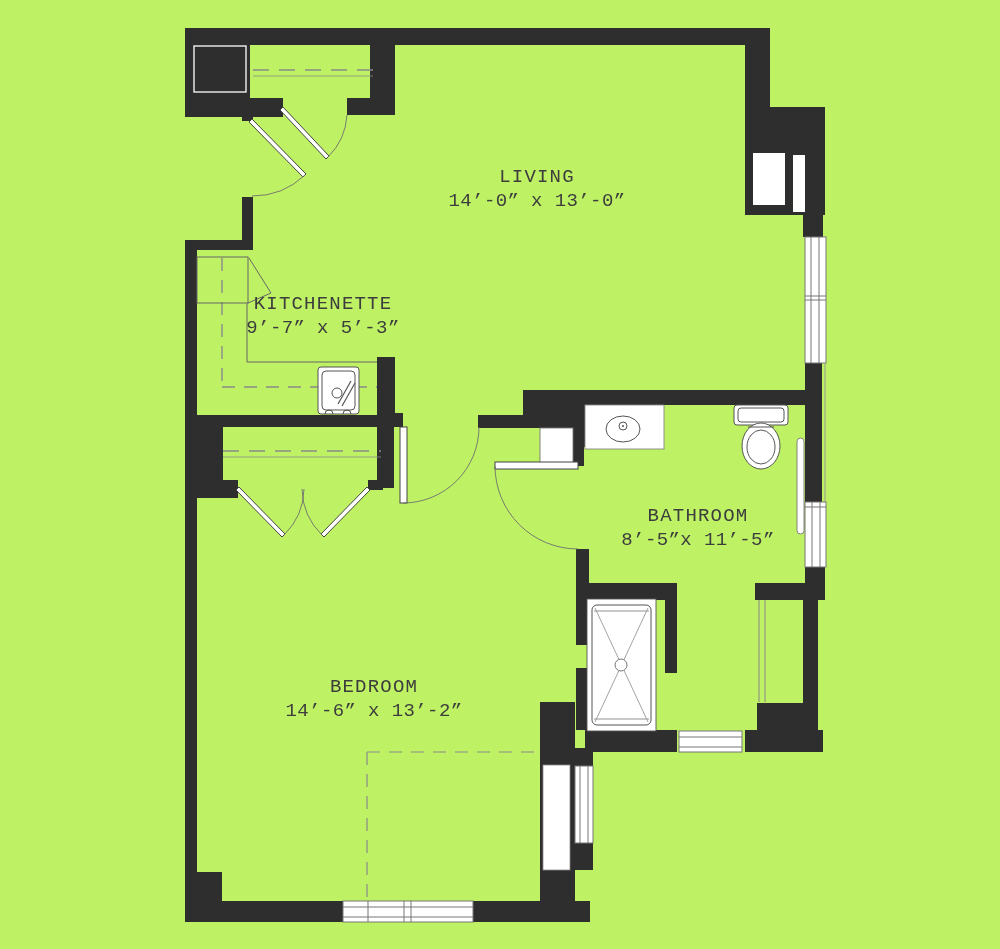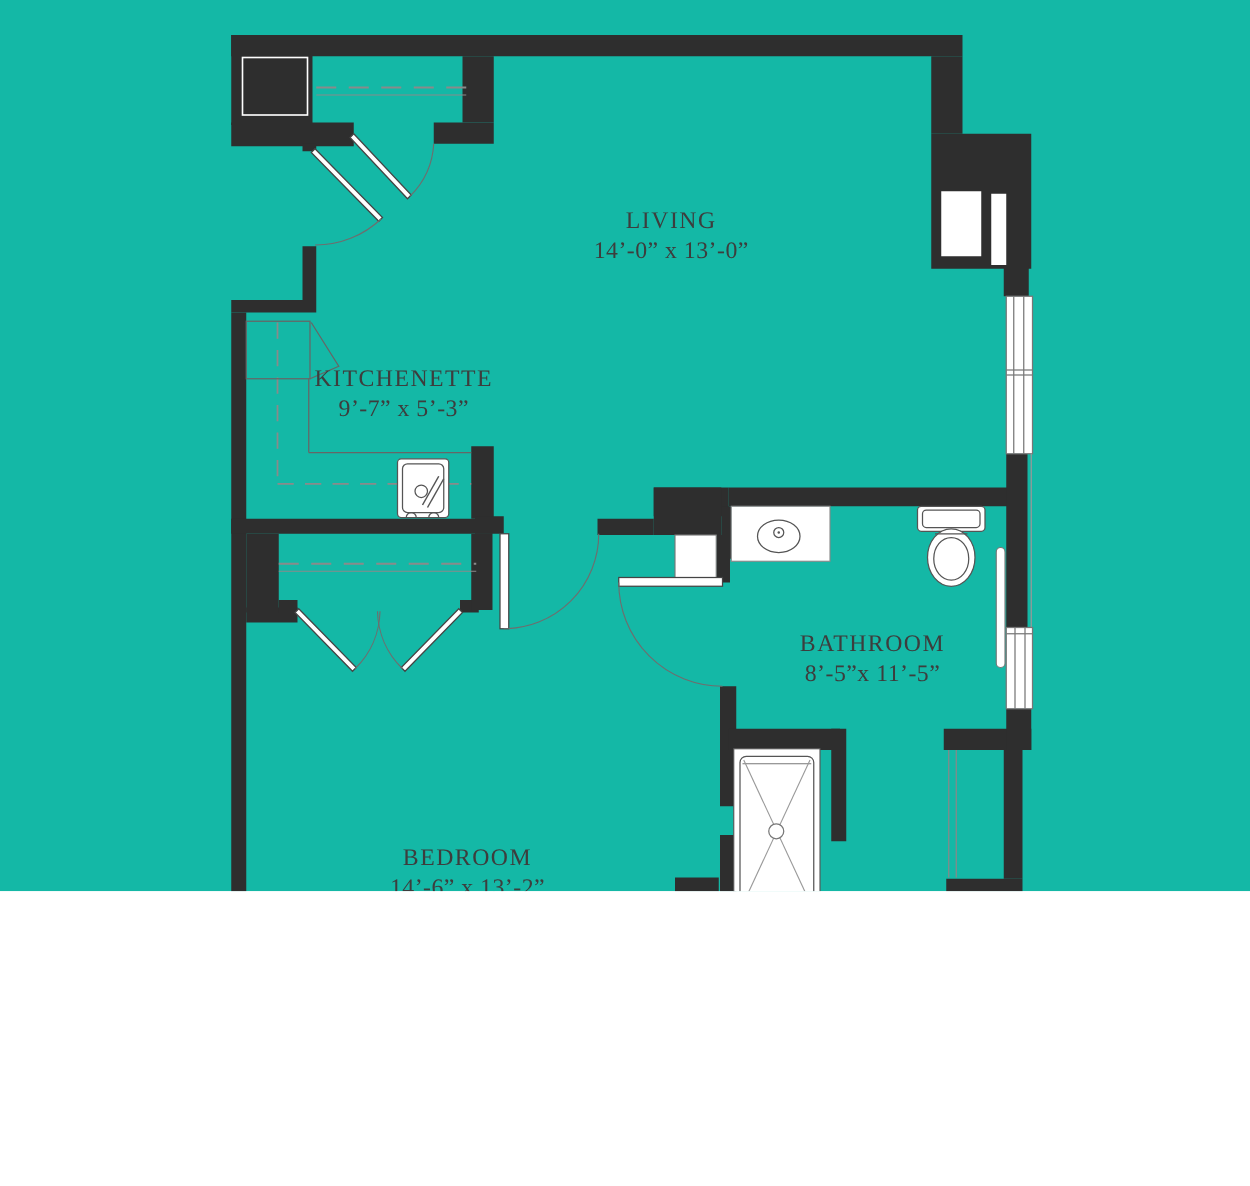--- a/index.html
+++ b/index.html
@@ -1,20 +1,20 @@
 <!DOCTYPE html>
 <html><head>
 <meta charset="utf-8">
 <style>
   html,body{margin:0;padding:0;background:#ffffff;}
   .plan-canvas{
     position:relative;
-    width:1000px;height:713px;
-    background:#14b8a6;
-    font-family:Liberation Serif, serif;
+    width:1000px;height:949px;
+    background:#bef264;
+    font-family:Liberation Mono, monospace;
     overflow:hidden;
   }
   svg{display:block;}
   .room-name{
     font-size:19px;
     letter-spacing:1.2px;
     fill:#3d3d3d;
   }
   .room-dims{
     font-size:19px;

